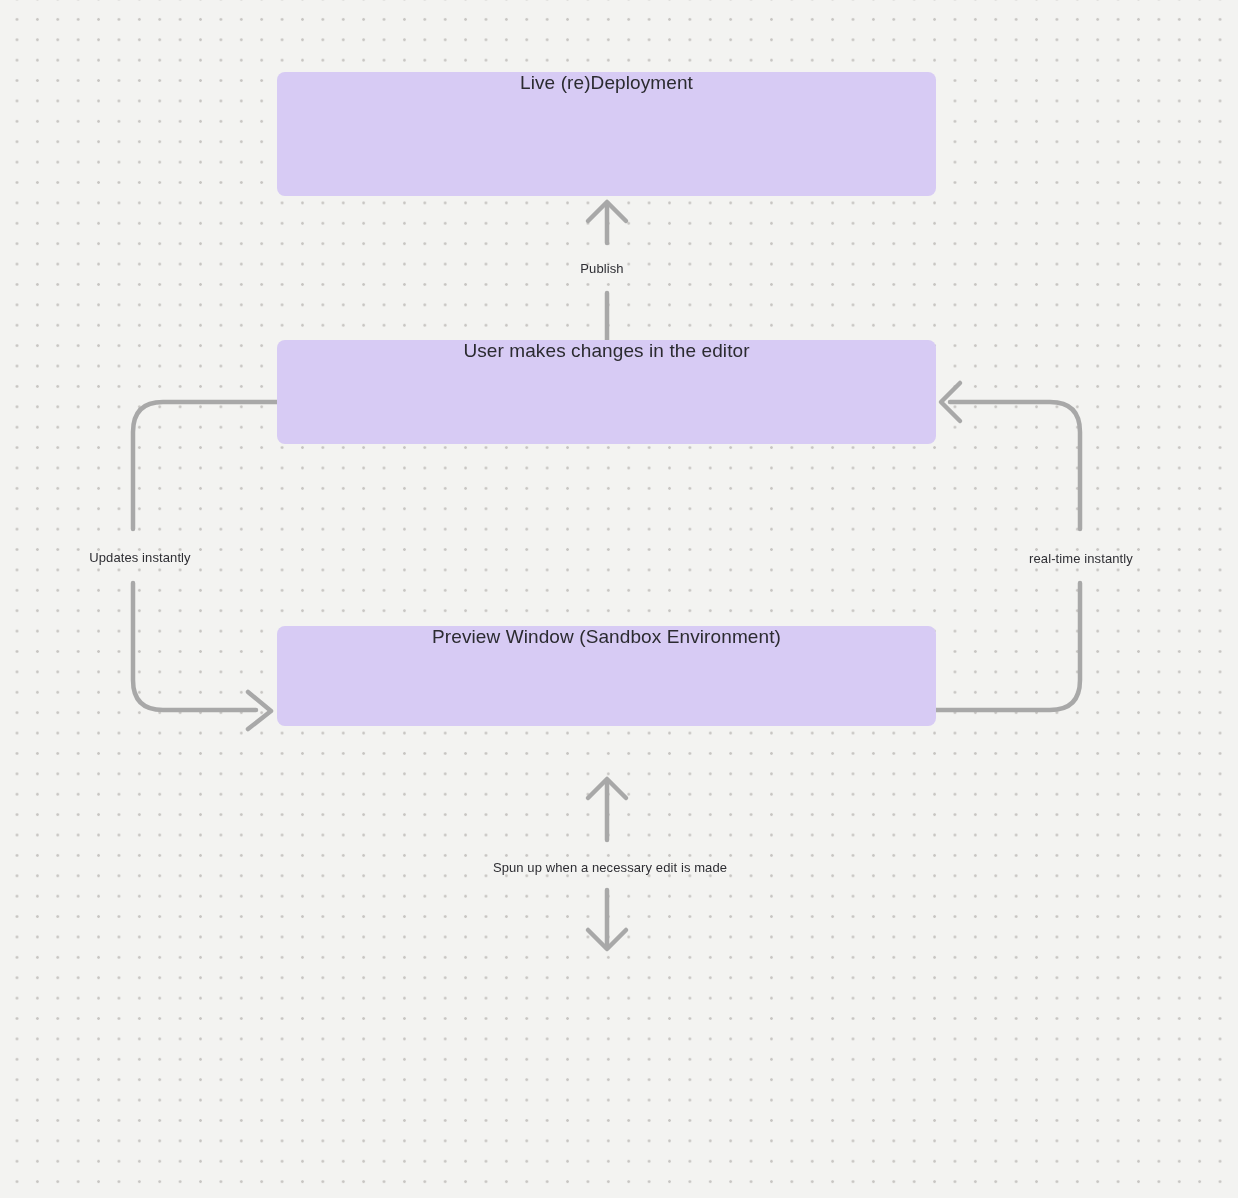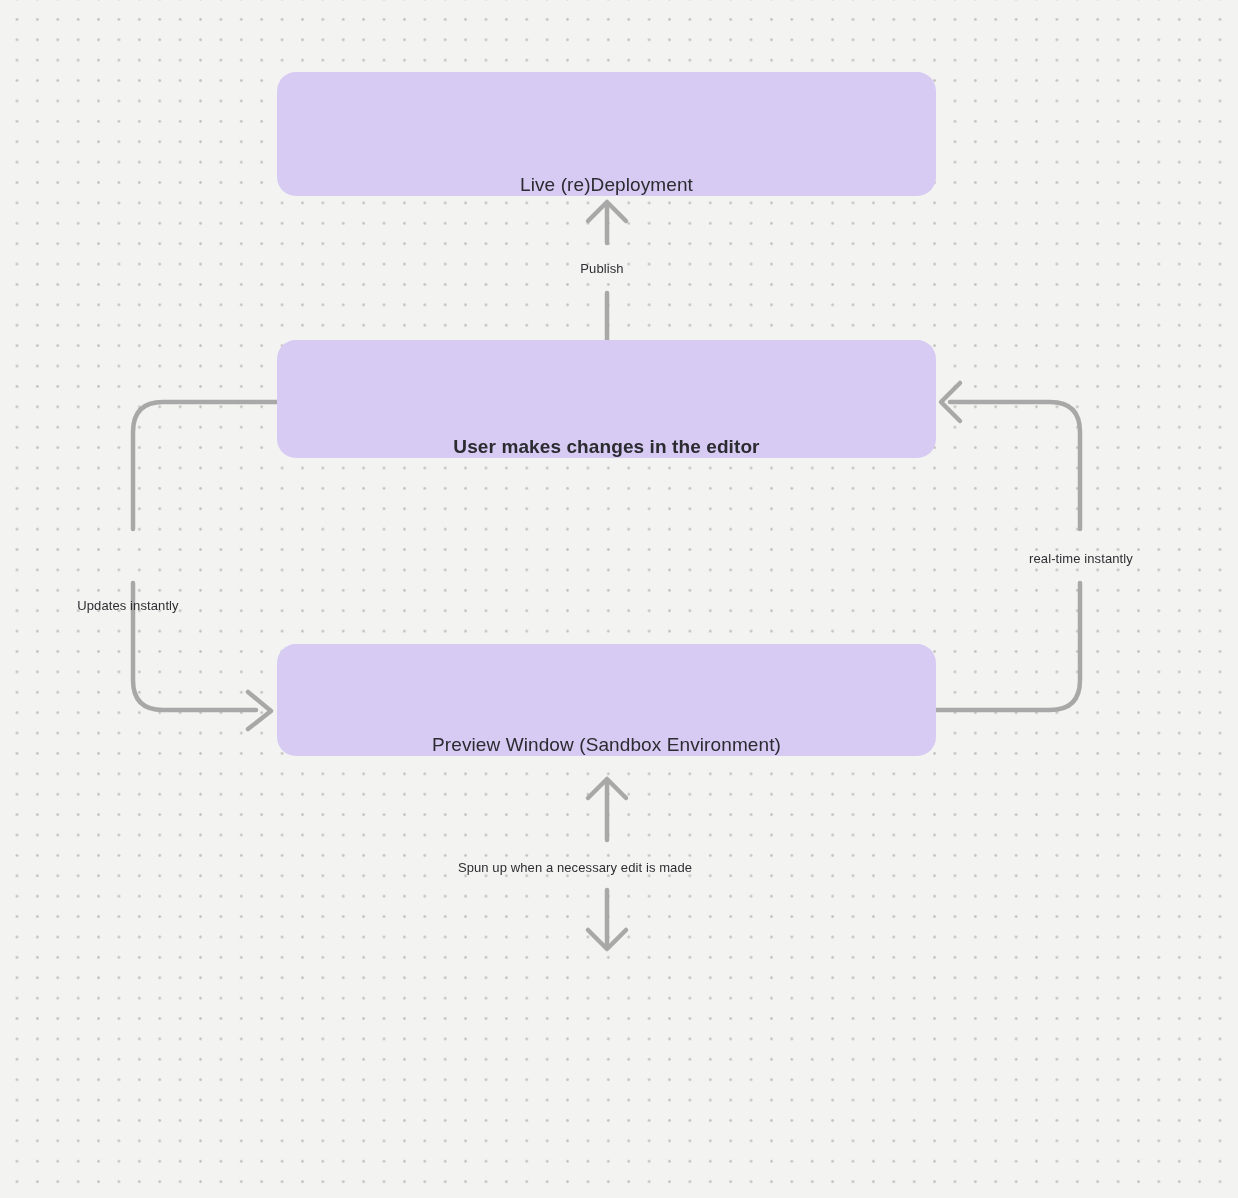--- a/index.html
+++ b/index.html
@@ -20,45 +20,45 @@
     stroke: var(--edge-stroke, #a8a8a8);
     stroke-width: 4.5;
     stroke-linecap: round;
     stroke-linejoin: round;
   }
   .node {
     position: absolute;
     left: 277px;
     width: 659px;
     background: var(--node-fill, #d7cbf4);
-    border-radius: 19px;
+    border-radius: 8px;
     display: flex;
-    align-items: flex-end;
+    align-items: flex-start;
     justify-content: center;
     color: var(--node-text, #2b2b30);
     font-size: 19px;
     letter-spacing: 0.1px;
     white-space: nowrap;
   }
   #node-live    { top: 72px;  height: 124px; }
-  #node-user    { top: 340px; height: 118px; font-weight: bold; }
-  #node-preview { top: 644px; height: 112px; }
+  #node-user    { top: 340px; height: 104px; }
+  #node-preview { top: 626px; height: 100px; }
   #node-dev     { top: 959px; height: 121px; }
   .edge-label {
     position: absolute;
     transform: translate(-50%, -50%);
     color: var(--edge-label-text, #2e2e33);
     font-size: 13px;
     letter-spacing: 0.1px;
     white-space: nowrap;
   }
   #label-publish  { left: 602px;  top: 268px; }
-  #label-updates  { left: 128px;  top: 557px; margin-top: 48px; }
+  #label-updates  { left: 140px;  top: 557px; }
   #label-feedback { left: 1081px; top: 558px; }
-  #label-spunup   { left: 575px;  top: 867px; }
+  #label-spunup   { left: 610px;  top: 867px; }
 </style>
 </head>
 <body>
 
 <div class="canvas">
 
   <svg class="edges-svg" width="1238" height="1198" viewBox="0 0 1238 1198">
 
     <g>
       <path d="M607,340 V293"></path>

